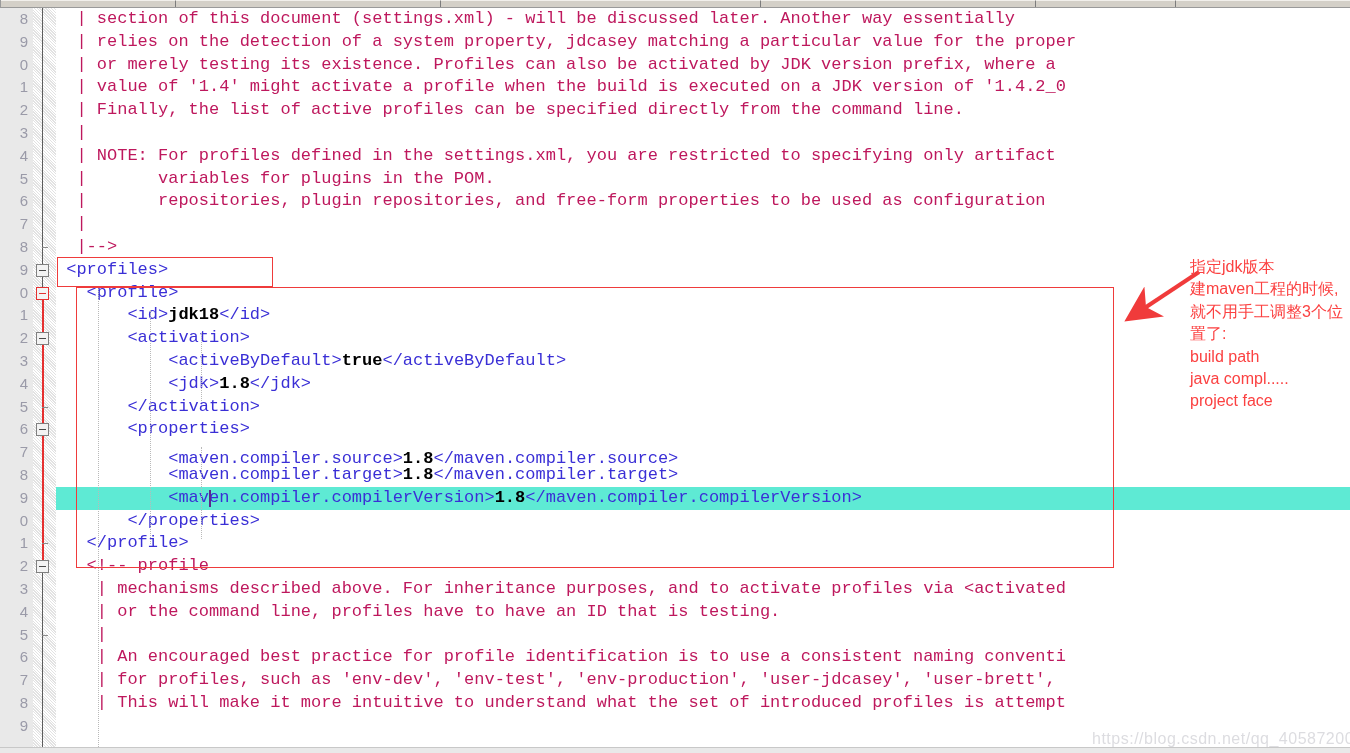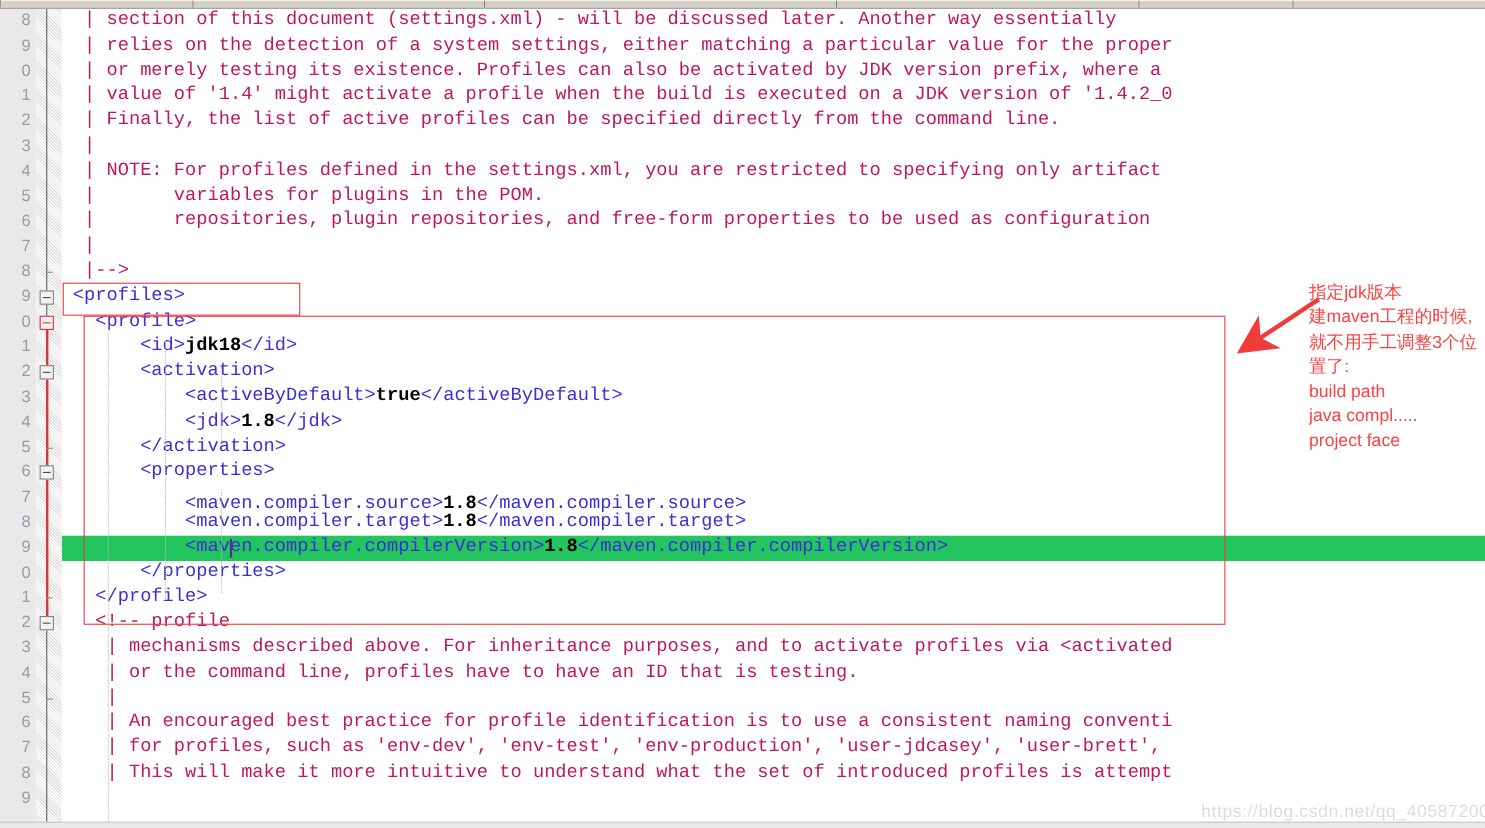--- a/index.html
+++ b/index.html
@@ -147,21 +147,21 @@
   .code-line {
     position: relative;
     height: 22.8px;
     line-height: 22.8px;
     white-space: pre;
     font-family: "Liberation Mono", "DejaVu Sans Mono", monospace;
     font-size: 17px;
     color: #000000;
   }
   .code-line.current {
-    background: #22c55e;
+    background: #5eead4;
   }
   .tok-comment { color: #be185d; }
   .tok-tag     { color: #3a2fd6; }
   .tok-text    { color: #000000; font-weight: bold; }
 
   
   .indent-guide {
     position: absolute;
     width: 0px;
     border-left: 1px dotted #b9b9b9;
@@ -289,21 +289,21 @@
         <div class="fold-box" style="top: 415.4px;"></div>
         <div class="fold-box" style="top: 552.2px;"></div>
         <div class="fold-tick" style="top: 239px;"></div>
         <div class="fold-tick" style="top: 398.6px;"></div>
         <div class="fold-tick" style="top: 535.4px;"></div>
         <div class="fold-tick" style="top: 626.6px;"></div>
       </div>
 
     <div class="code-surface" id="code-surface">
         <div class="code-line" style="top: 0px;"><span class="tok-comment">  | section of this document (settings.xml) - will be discussed later. Another way essentially</span></div>
-        <div class="code-line" style="top: 0px;"><span class="tok-comment">  | relies on the detection of a system settings, either matching a particular value for the proper</span></div>
+        <div class="code-line" style="top: 0px;"><span class="tok-comment">  | relies on the detection of a system property, jdcasey matching a particular value for the proper</span></div>
         <div class="code-line" style="top: 0px;"><span class="tok-comment">  | or merely testing its existence. Profiles can also be activated by JDK version prefix, where a</span></div>
         <div class="code-line" style="top: 0px;"><span class="tok-comment">  | value of '1.4' might activate a profile when the build is executed on a JDK version of '1.4.2_0</span></div>
         <div class="code-line" style="top: 0px;"><span class="tok-comment">  | Finally, the list of active profiles can be specified directly from the command line.</span></div>
         <div class="code-line" style="top: 0px;"><span class="tok-comment">  |</span></div>
         <div class="code-line" style="top: 0px;"><span class="tok-comment">  | NOTE: For profiles defined in the settings.xml, you are restricted to specifying only artifact</span></div>
         <div class="code-line" style="top: 0px;"><span class="tok-comment">  |       variables for plugins in the POM.</span></div>
         <div class="code-line" style="top: 0px;"><span class="tok-comment">  |       repositories, plugin repositories, and free-form properties to be used as configuration</span></div>
         <div class="code-line" style="top: 0px;"><span class="tok-comment">  |</span></div>
         <div class="code-line" style="top: 0px;"><span class="tok-comment">  |--&gt;</span></div>
         <div class="code-line" style="top: 0px;"><span class="tok-tag"> &lt;profiles&gt;</span></div>

